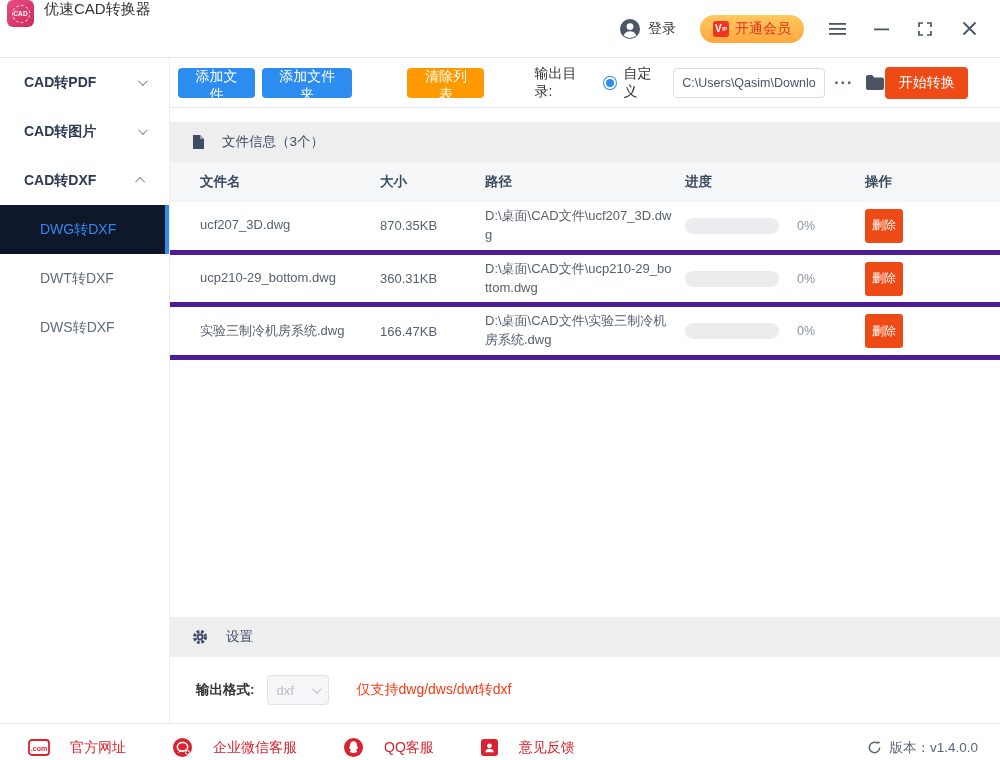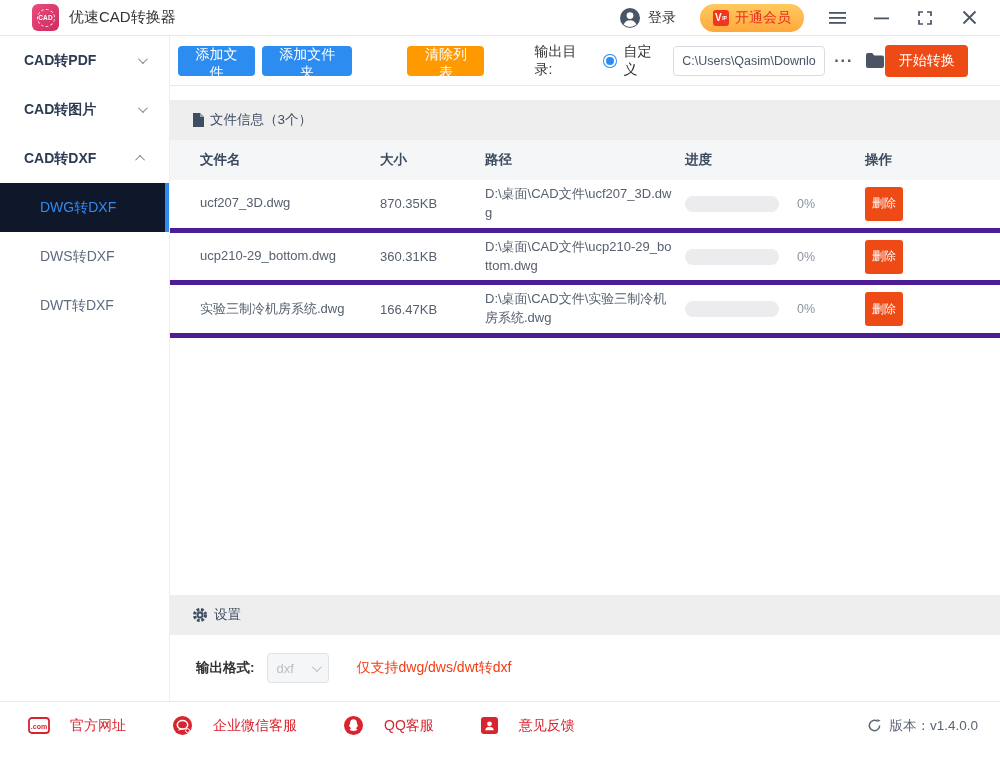--- a/index.html
+++ b/index.html
@@ -1,20 +1,20 @@
 <!DOCTYPE html>
 <html><head>
 <meta charset="utf-8">
 <style>
   * { margin:0; padding:0; box-sizing:border-box; }
   html,body { width:1000px; height:760px; overflow:hidden; }
   body { font-family:"Liberation Sans","DejaVu Sans",sans-serif; background:#fff; color:#333; }
 
   
-  .titlebar { height:36px; border-bottom:1px solid #e7e9ec; display:flex; align-items:center; padding:0 22px 0 32px; background:#fff; }
+  .titlebar { height:58px; border-bottom:1px solid #e7e9ec; display:flex; padding:0 22px 0 7px; background:#fff; }
   .logo { width:27px; height:27px; border-radius:6px; background:linear-gradient(135deg,#e94d7e,#d02a5e); display:flex; align-items:center; justify-content:center; margin-right:10px; flex:0 0 auto; }
   .logo-circle { width:18px; height:18px; border:1px dashed rgba(255,255,255,.95); border-radius:50%; display:flex; align-items:center; justify-content:center; font-size:6.5px; font-weight:bold; color:#fff; letter-spacing:.2px; }
   .app-title { font-size:15px; color:#333; }
   .tb-right { margin-left:auto; display:flex; align-items:center; gap:24px; }
   .login { display:flex; align-items:center; gap:7px; cursor:pointer; }
   .login-label { font-size:14px; color:#333; }
   .vip-btn { display:flex; align-items:center; gap:6px; height:28px; padding:0 13px; border-radius:14px; background:linear-gradient(180deg,#ffc95f,#ffa83d); cursor:pointer; }
   .vip-icon { width:16px; height:16px; border-radius:3px; background:#f0361f; color:#fff; font-size:10px; font-weight:bold; display:flex; align-items:center; justify-content:center; }
   .vip-icon i { font-style:normal; font-size:5px; margin-left:.5px; }
   .vip-label { font-size:14px; color:#e7301c; }
@@ -43,21 +43,21 @@
   .radio { width:14px; height:14px; border:1.5px solid #2d8cf0; border-radius:50%; margin-left:12px; display:flex; align-items:center; justify-content:center; cursor:pointer; }
   .radio-dot { width:8px; height:8px; border-radius:50%; background:#2d8cf0; }
   .custom-label { font-size:14px; color:#333; margin-left:7px; }
   .path-input { width:152px; height:30px; border:1px solid #d9dde3; border-radius:4px; margin-left:10px; padding:0 8px; font-size:12.5px; color:#4a5568; font-family:inherit; white-space:nowrap; overflow:hidden; }
   .more-dots { font-size:16px; font-weight:bold; color:#4a5568; letter-spacing:1px; margin-left:9px; cursor:pointer; }
   .folder-btn { margin-left:12px; cursor:pointer; display:flex; }
   .btn-start { height:32px; width:86px; background:#ee4a15; margin-left:auto; font-size:14px; }
 
   
   .content { flex:1; display:flex; flex-direction:column; min-height:0; }
-  .section-band { height:40px; flex:0 0 40px; background:#eeeeef; display:flex; align-items:center; padding:12px 22px; gap:6px; margin-top:14px; }
+  .section-band { height:40px; flex:0 0 40px; background:#eeeeef; display:flex; align-items:center; padding:12px 22px; gap:18px; margin-top:14px; }
   .section-band.settings { margin-top:0; }
   .band-title { font-size:13.5px; color:#3f4d63; }
 
   .grid { display:grid; grid-template-columns:180px 105px 200px 180px 1fr; padding:0 30px; align-items:center; }
   .thead { height:40px; background:#f5f6f7; font-size:13.5px; font-weight:bold; color:#3c4a5f; }
   .trow { min-height:48px; border-bottom:5px solid #4c1d95; font-size:13px; color:#57606e; }
   .cell-name { max-width:150px; word-break:break-all; line-height:1.45; padding:5px 0; }
   .cell-path { max-width:190px; word-break:break-all; line-height:1.45; padding:5px 0; }
   .cell-progress { display:flex; align-items:center; gap:18px; }
   .pbar { width:94px; height:16px; border-radius:8px; background:#ececee; }
@@ -148,24 +148,24 @@
       <span class="chev down"></span>
     </div>
     <div class="nav-item">
       <span class="nav-label">CAD转DXF</span>
       <span class="chev up"></span>
     </div>
     <div class="sub-item selected">
       <span>DWG转DXF</span>
     </div>
     <div class="sub-item">
+      <span>DWT转DXF</span>
+    </div>
+    <div class="sub-item">
       <span>DWS转DXF</span>
-    </div>
-    <div class="sub-item">
-      <span>DWT转DXF</span>
     </div>
   </div>
 
   <div class="main">
 
     <div class="toolbar">
       <button class="btn btn-blue">添加文件</button>
       <button class="btn btn-blue">添加文件夹</button>
       <button class="btn btn-orange">清除列表</button>
 

